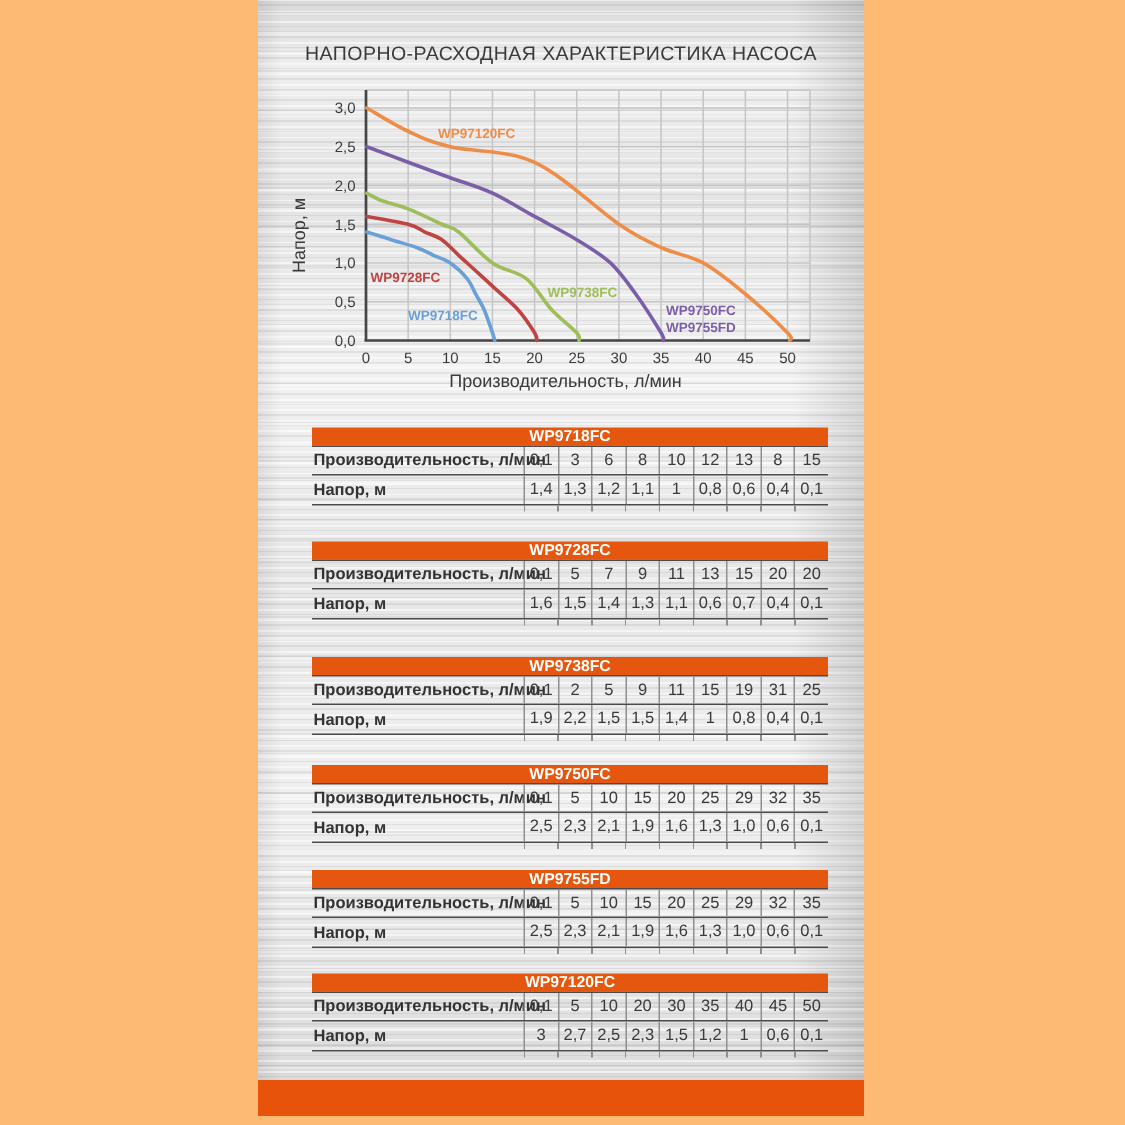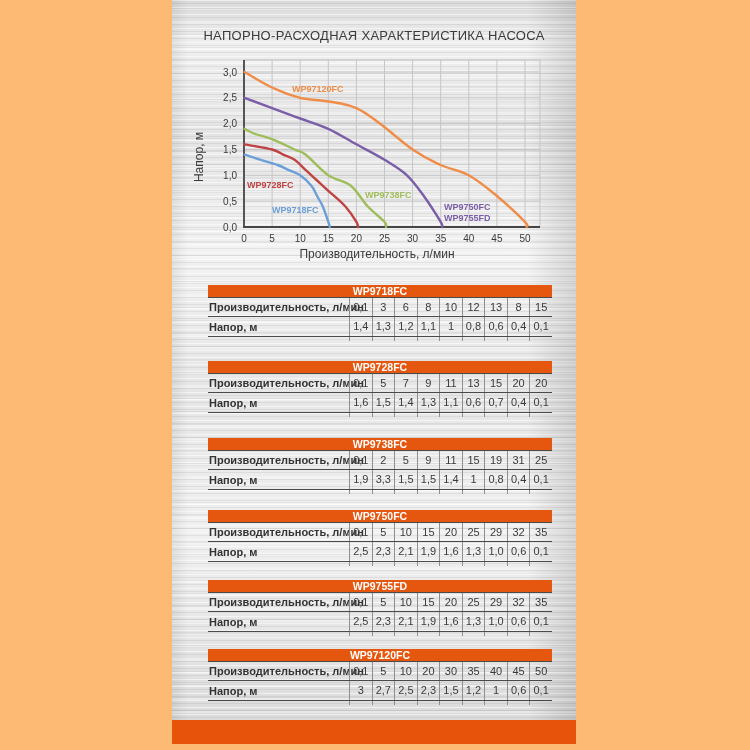--- a/index.html
+++ b/index.html
@@ -175,21 +175,21 @@
             <div class="pt-cell">9</div>
             <div class="pt-cell">11</div>
             <div class="pt-cell">15</div>
             <div class="pt-cell">19</div>
             <div class="pt-cell">31</div>
             <div class="pt-cell">25</div>
           </div>
           <div class="pt-row">
             <div class="pt-label">Напор, м</div>
             <div class="pt-cell">1,9</div>
-            <div class="pt-cell">3,3</div>
+            <div class="pt-cell">2,2</div>
             <div class="pt-cell">1,5</div>
             <div class="pt-cell">1,5</div>
             <div class="pt-cell">1,4</div>
             <div class="pt-cell">1</div>
             <div class="pt-cell">0,8</div>
             <div class="pt-cell">0,4</div>
             <div class="pt-cell">0,1</div>
           </div>
           <div class="pt-ticks"></div>
         </div>

